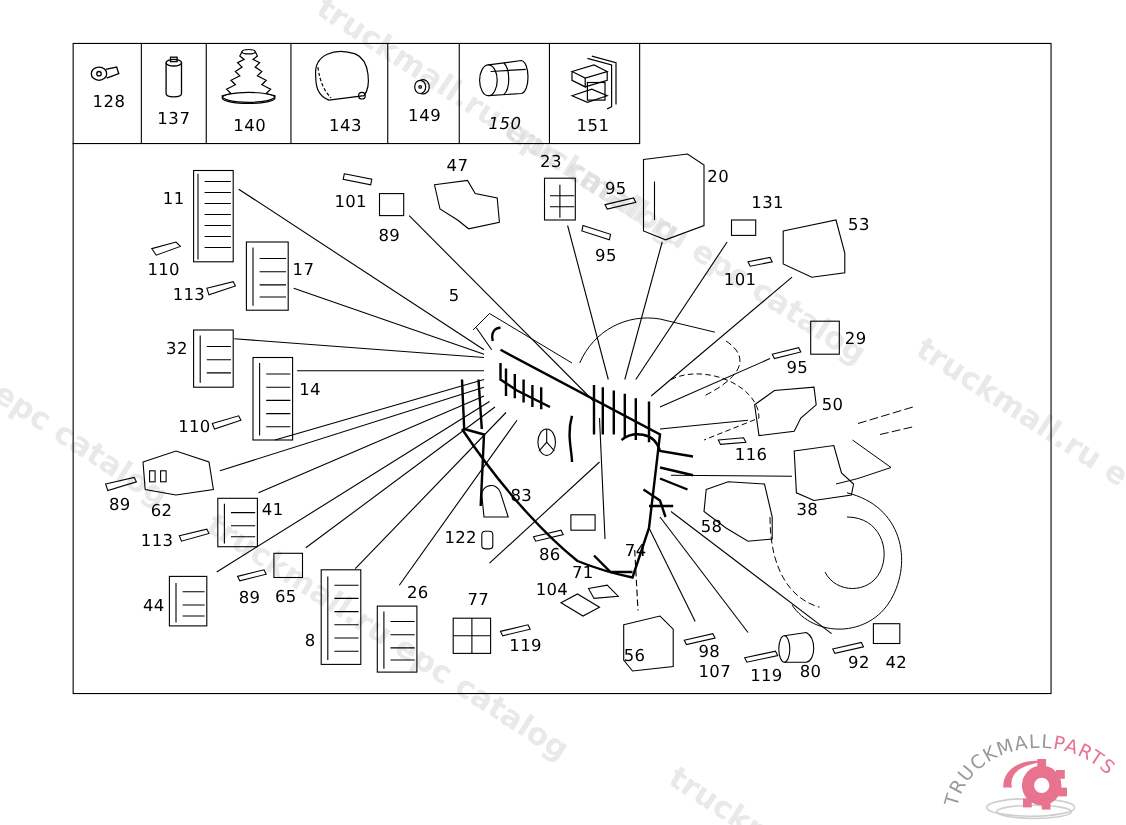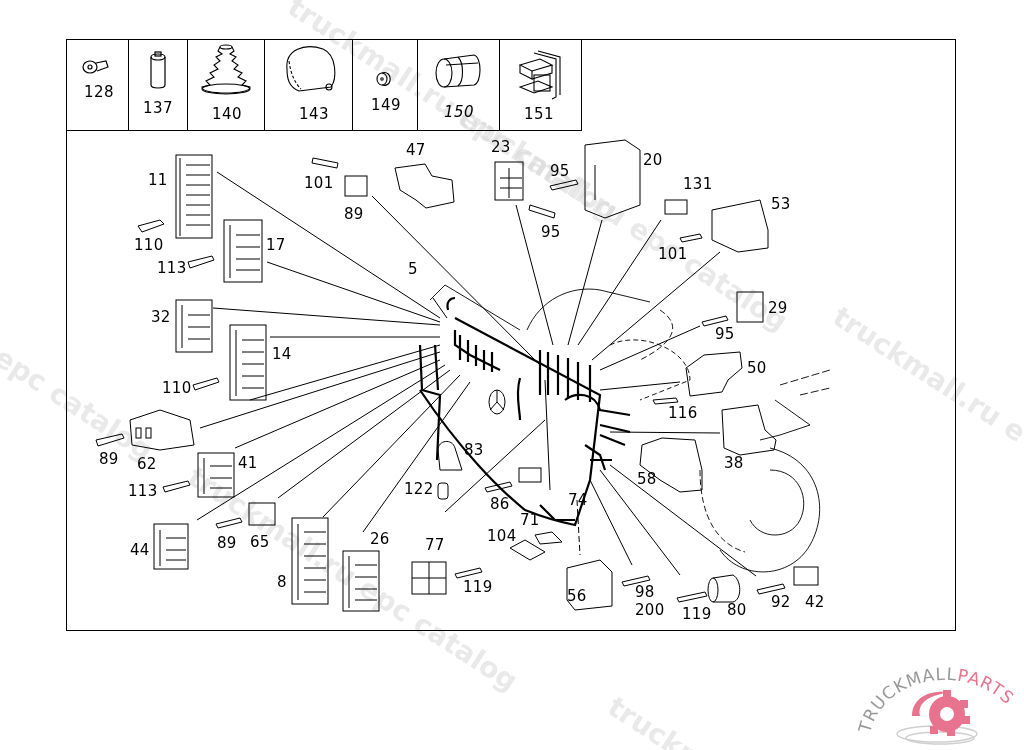--- a/index.html
+++ b/index.html
@@ -333,21 +333,21 @@
 <span class="callout" style="left:464px;top:443px;">83</span>
 <span class="callout" style="left:404px;top:482px;">122</span>
 <span class="callout" style="left:490px;top:497px;">86</span>
 <span class="callout" style="left:524px;top:493px;margin-left:44px;">74</span>
 <span class="callout" style="left:520px;top:513px;">71</span>
 <span class="callout" style="left:487px;top:529px;">104</span>
 <span class="callout" style="left:425px;top:538px;">77</span>
 <span class="callout" style="left:463px;top:580px;">119</span>
 <span class="callout" style="left:543px;top:589px;margin-left:24px;">56</span>
 <span class="callout" style="left:635px;top:585px;">98</span>
-<span class="callout" style="left:635px;top:603px;">200</span>
+<span class="callout" style="left:635px;top:603px;">107</span>
 <span class="callout" style="left:682px;top:607px;">119</span>
 <span class="callout" style="left:727px;top:603px;">80</span>
 <span class="callout" style="left:771px;top:595px;">92</span>
 <span class="callout" style="left:805px;top:595px;">42</span>
 
 <div id="logo">
   <svg width="172" height="98" viewBox="0 0 172 98">
     <defs>
       <path id="arc" d="M18 82 C30 20 130 5 168 70"></path>
     </defs>

